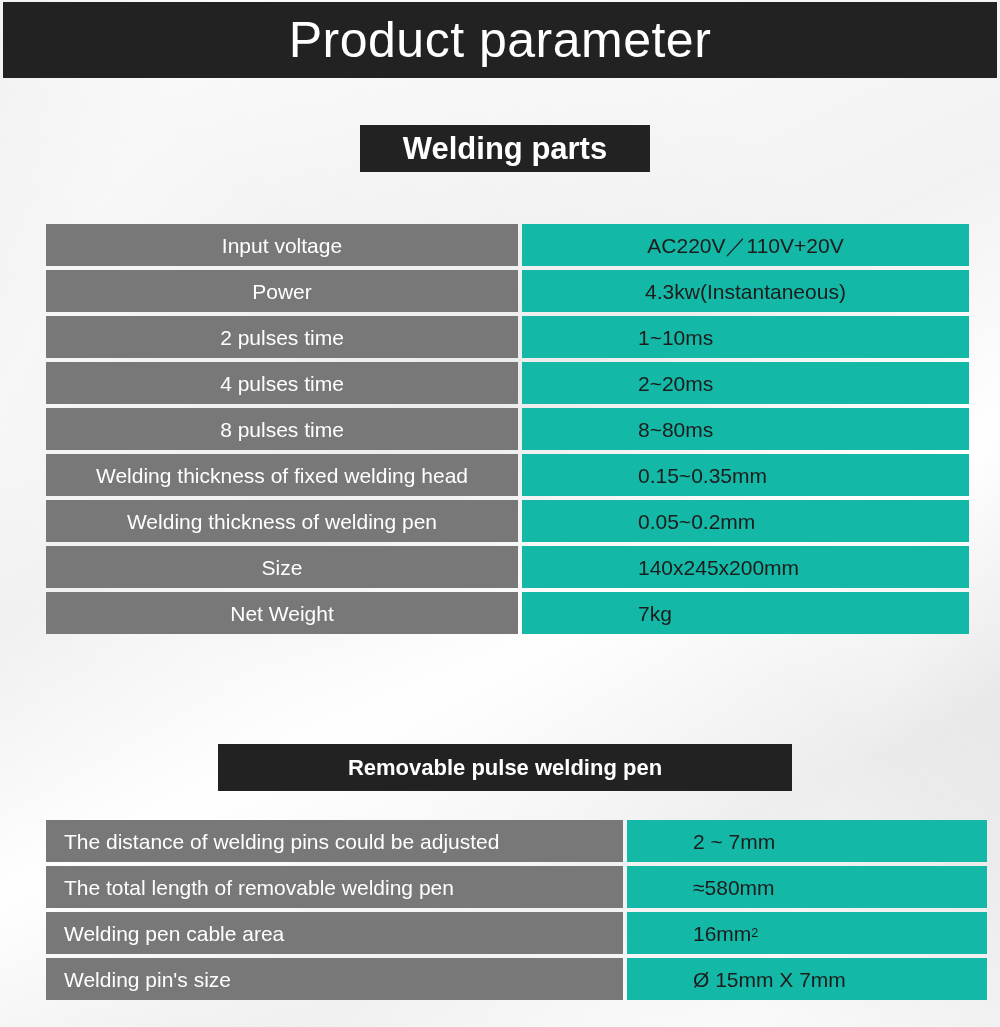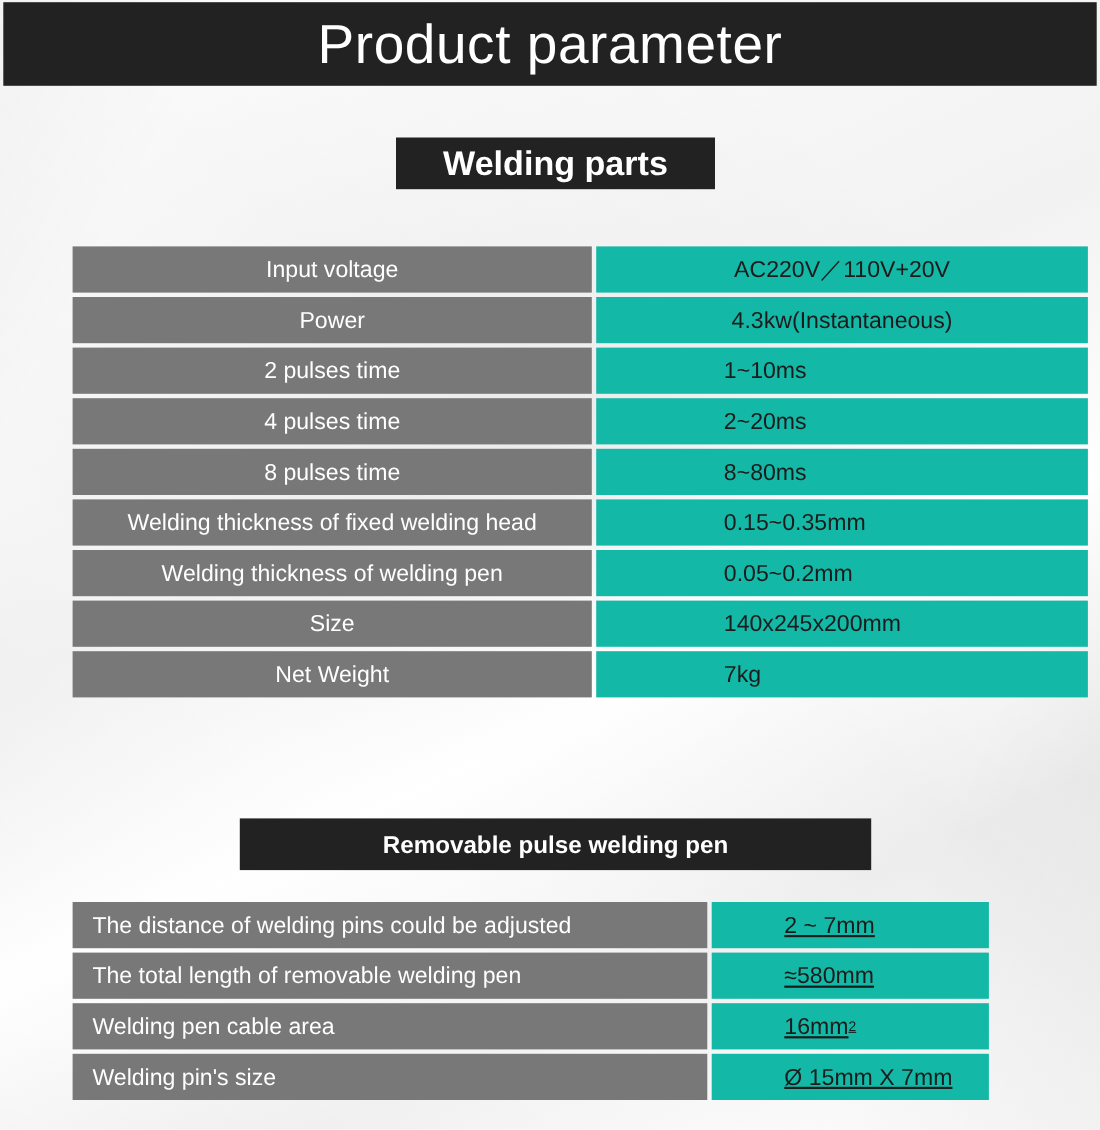--- a/index.html
+++ b/index.html
@@ -81,21 +81,20 @@
     height: 47px;
   }
   .badge-welding-pen .badge-text { font-size: 22px; }
 
   
   .spec-table {
     position: absolute;
     display: flex;
     flex-direction: column;
     row-gap: 4px;
-    margin-left: 20px;
   }
 
   .spec-row {
     display: flex;
     column-gap: 4px;
     height: 42px;
   }
 
   .cell-label {
     background: #787878;
@@ -124,21 +123,21 @@
   .table-main .cell-value { width: 447px; padding-left: 116px; }
   
   .table-main .cell-value.wide {
     padding-left: 0;
     justify-content: center;
   }
 
   
   .table-pen { left: 46px; top: 820px; }
   .table-pen .cell-label { width: 577px; justify-content: flex-start; padding-left: 18px; }
-  .table-pen .cell-value { width: 252px; padding-left: 66px; text-decoration: underline; }
+  .table-pen .cell-value { width: 360px; padding-left: 66px; }
 
   sup {
     font-size: 0.6em;
     vertical-align: super;
     line-height: 0;
   }
 </style>
 </head>
 <body>
 

